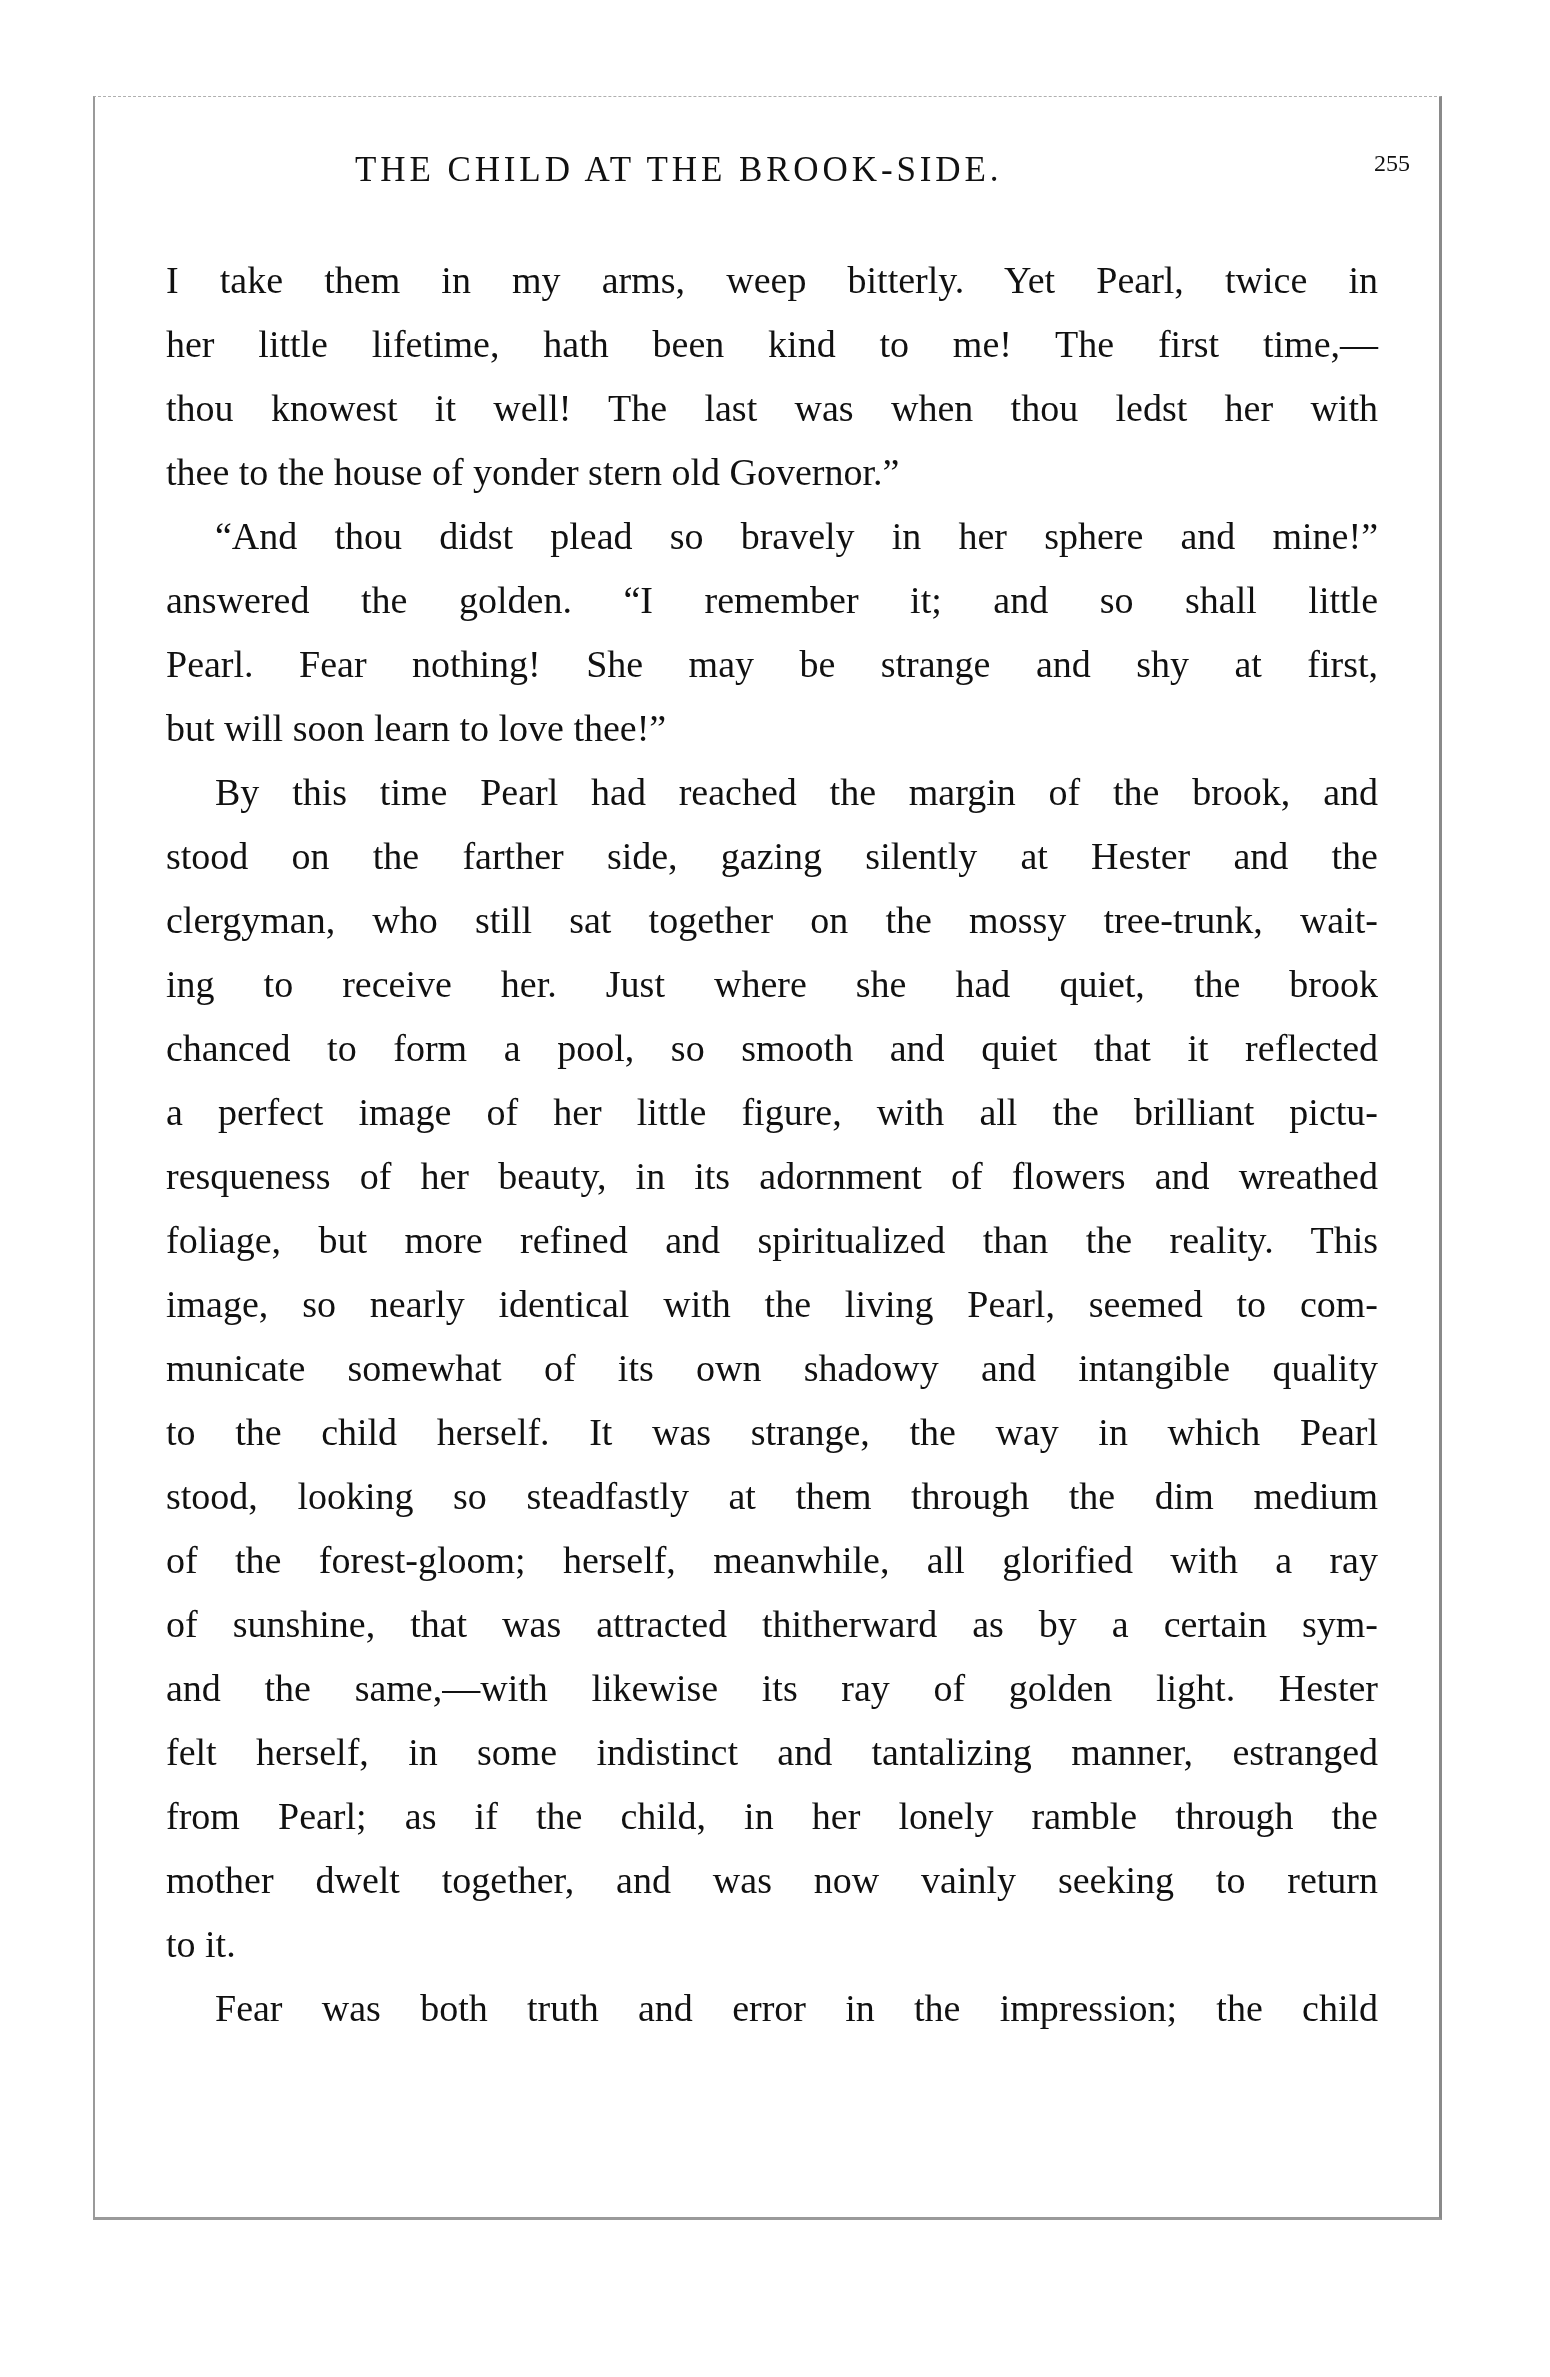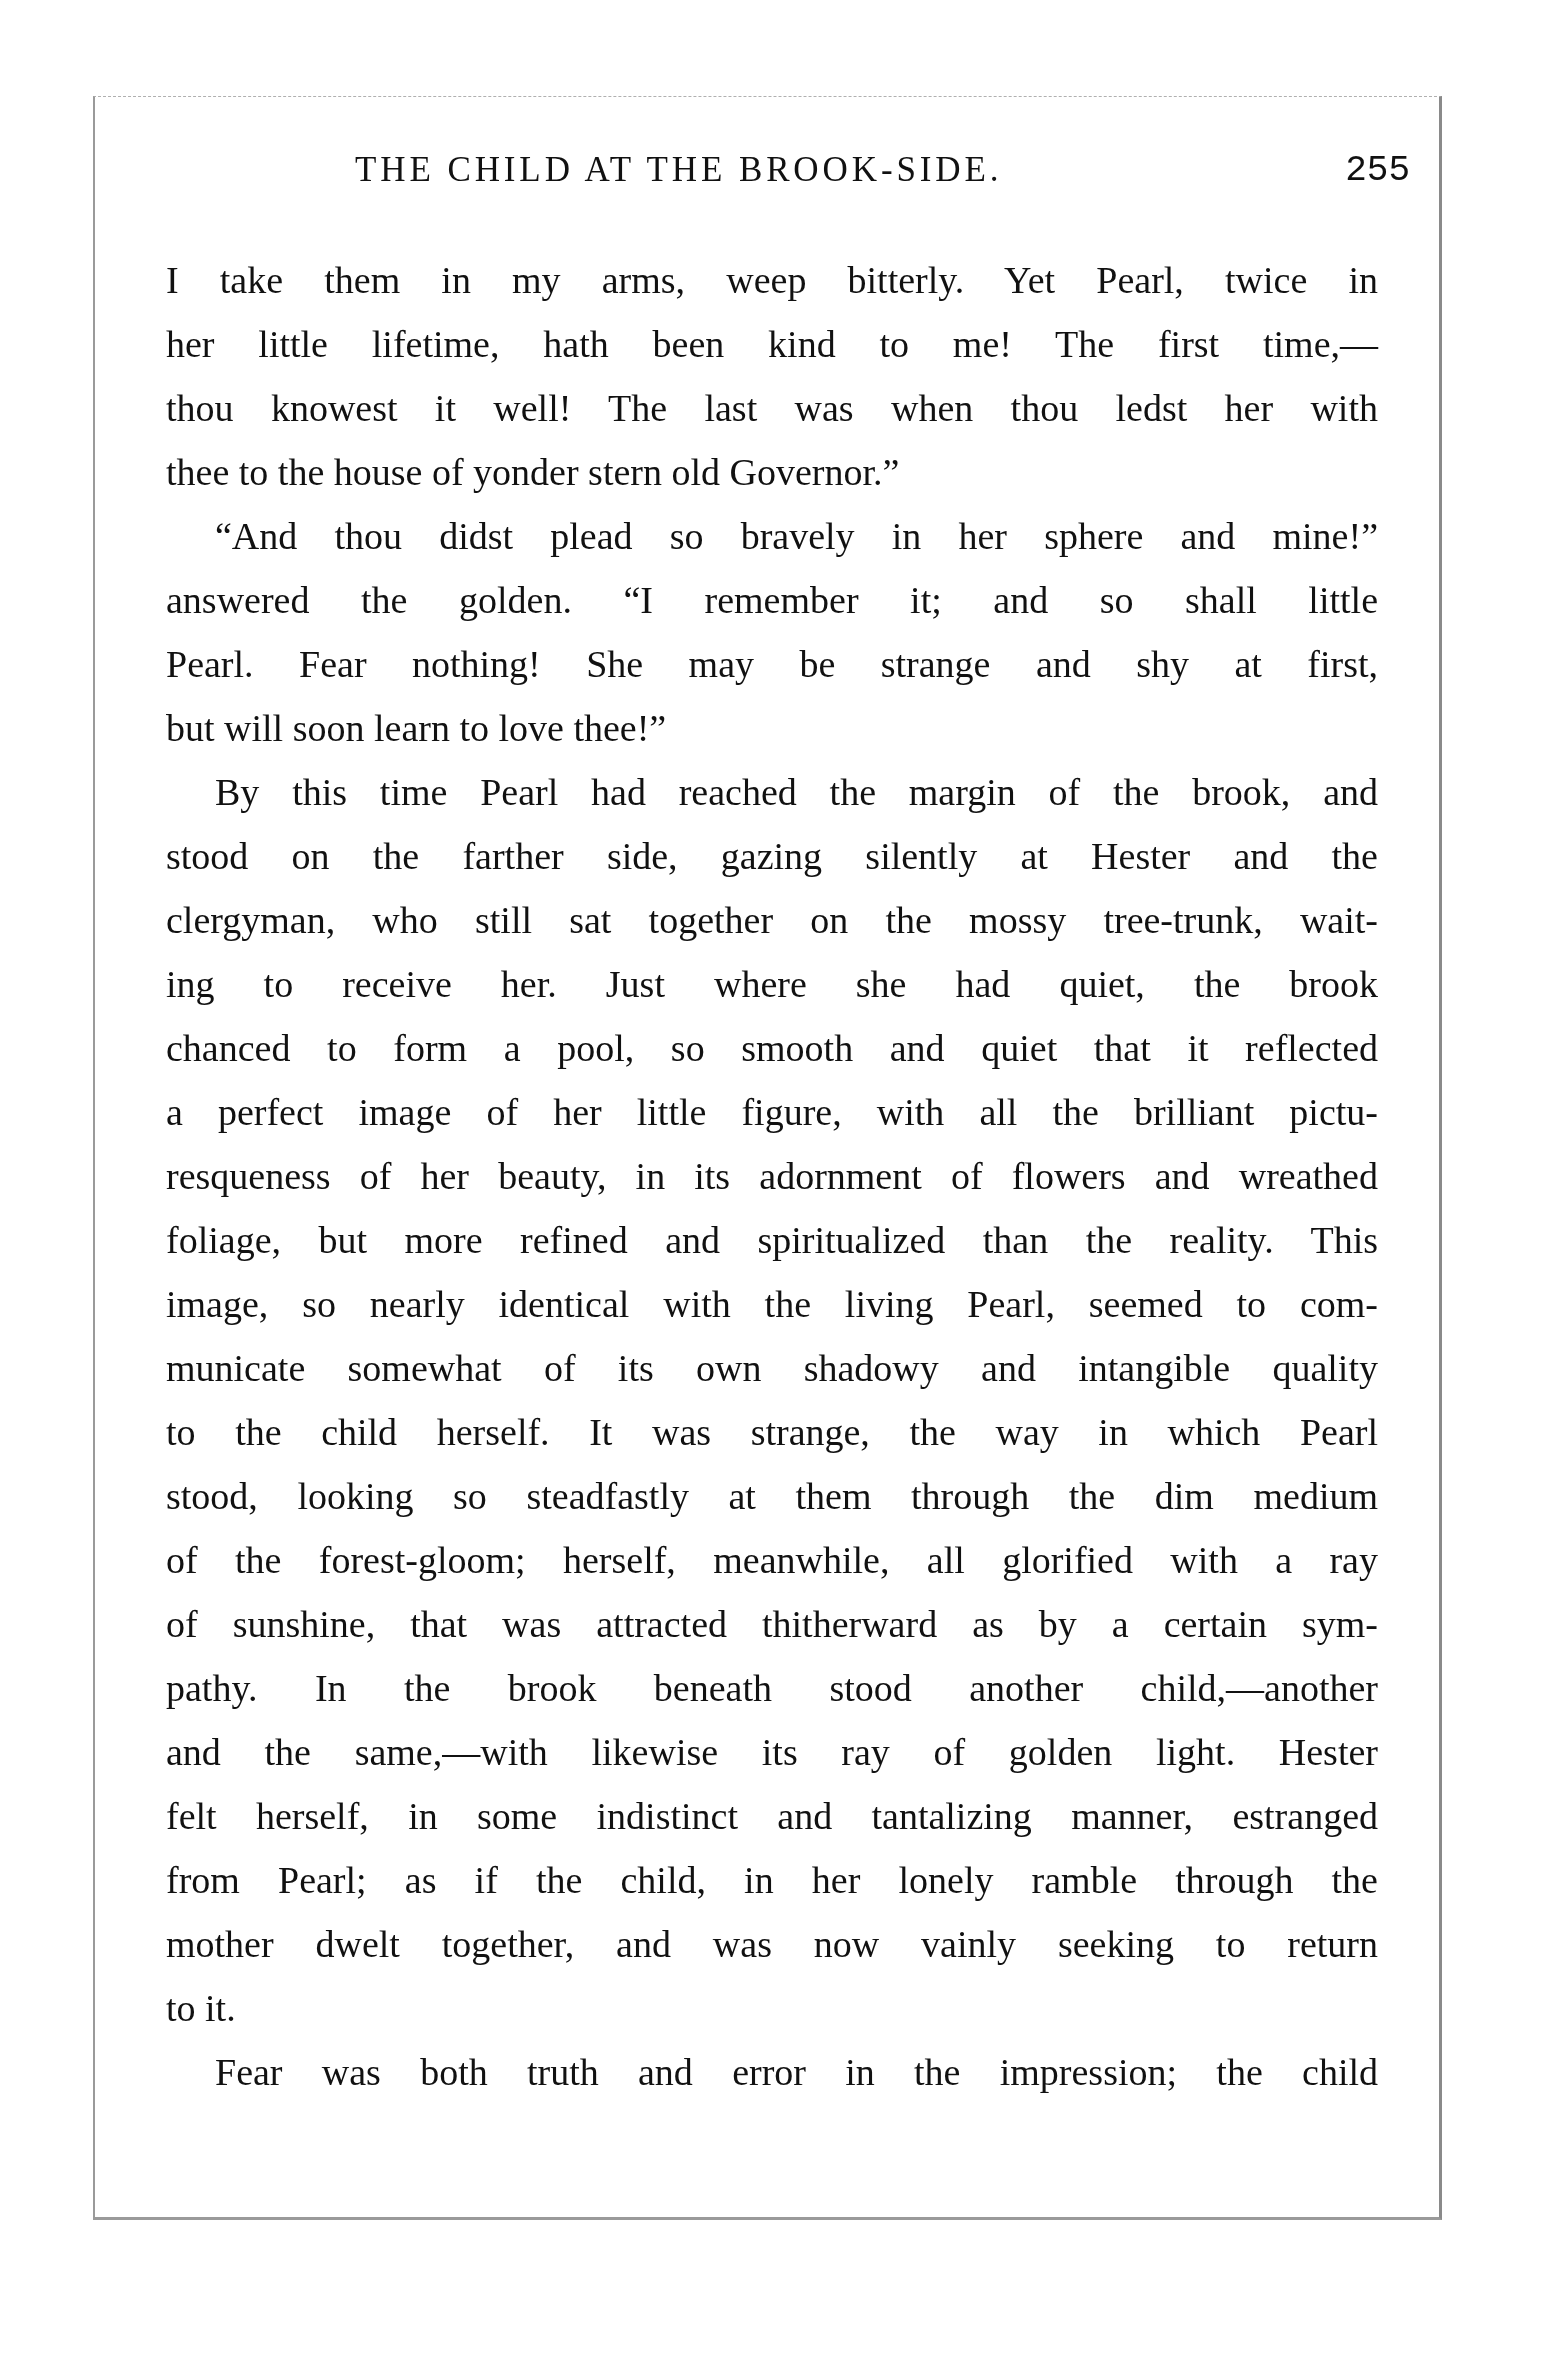--- a/index.html
+++ b/index.html
@@ -3,21 +3,21 @@
   <meta charset="utf-8">
   <style>
     html, body { margin: 0; padding: 0; background: #ffffff; }
     body { width: 1551px; height: 2377px; position: relative; overflow: hidden;
            font-family: "Liberation Serif", "DejaVu Serif", serif; color: #111; }
     .frame { position: absolute; left: 93px; top: 96px; width: 1349px; height: 2124px;
              border-left: 2.4px solid #9a9a9a; border-right: 3.1px solid #8a8a8a;
              border-top: 1.6px dashed #b0b0b0; border-bottom: 3.1px solid #9a9a9a; box-sizing: border-box; }
     .header { position: absolute; top: 150px; left: 150px; width: 1260px; height: 47px; }
     .running-title { position: absolute; left: 205px; top: 0; font-size: 35px; letter-spacing: 3.9px; }
-    .page-number { position: absolute; right: 0; top: 0; font-size: 36px; font-family: Liberation Mono, monospace; }
+    .page-number { position: absolute; right: 0; top: 0; font-size: 24px; }
     .body-text { position: absolute; left: 166px; top: 248px; width: 1212px; }
     .line { display: block; font-size: 38px; line-height: 64px; height: 64px; white-space: nowrap;
             text-align: justify; text-align-last: justify; }
     .line.indent { padding-left: 49px; }
     .line.last { text-align-last: left; }
   </style>
 </head>
 <body>
 
 <div class="frame"></div>
@@ -43,21 +43,20 @@
     <span class="line">chanced to form a pool, so smooth and quiet that it reflected</span>
     <span class="line">a perfect image of her little figure, with all the brilliant pictu-</span>
     <span class="line">resqueness of her beauty, in its adornment of flowers and wreathed</span>
     <span class="line">foliage, but more refined and spiritualized than the reality. This</span>
     <span class="line">image, so nearly identical with the living Pearl, seemed to com-</span>
     <span class="line">municate somewhat of its own shadowy and intangible quality</span>
     <span class="line">to the child herself. It was strange, the way in which Pearl</span>
     <span class="line">stood, looking so steadfastly at them through the dim medium</span>
     <span class="line">of the forest-gloom; herself, meanwhile, all glorified with a ray</span>
     <span class="line">of sunshine, that was attracted thitherward as by a certain sym-</span>
-    <span class="line">pathy. In the brook beneath stood another child,—another</span>
     <span class="line">and the same,—with likewise its ray of golden light. Hester</span>
     <span class="line">felt herself, in some indistinct and tantalizing manner, estranged</span>
     <span class="line">from Pearl; as if the child, in her lonely ramble through the</span>
     <span class="line">mother dwelt together, and was now vainly seeking to return</span>
     <span class="line last">to it.</span>
     <span class="line indent">Fear was both truth and error in the impression; the child</span>
   </div>
 
 
 </body></html>

